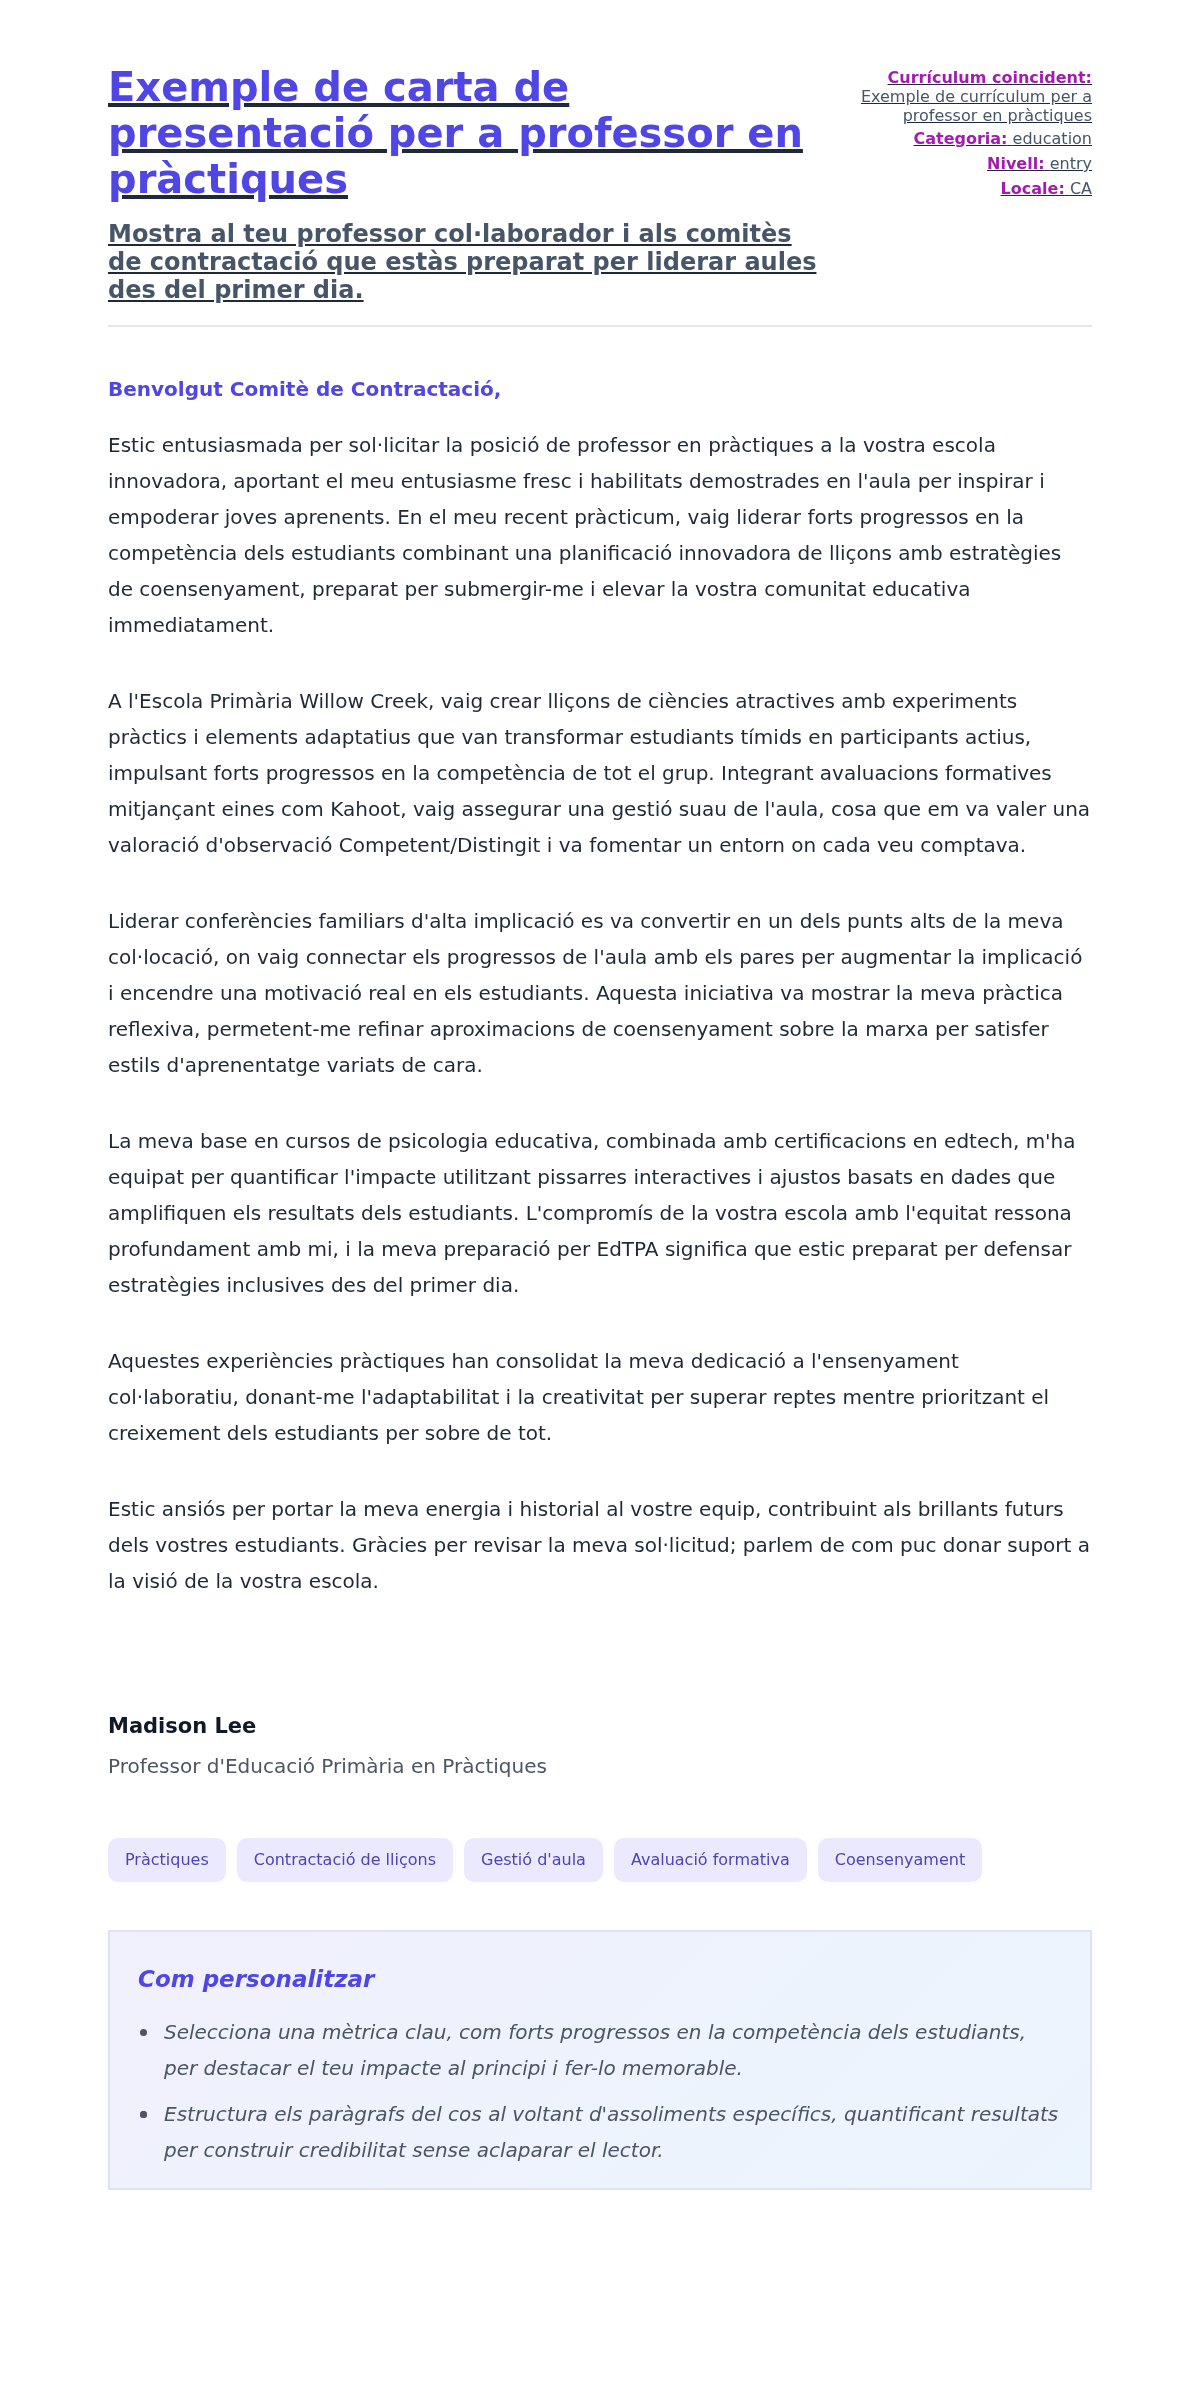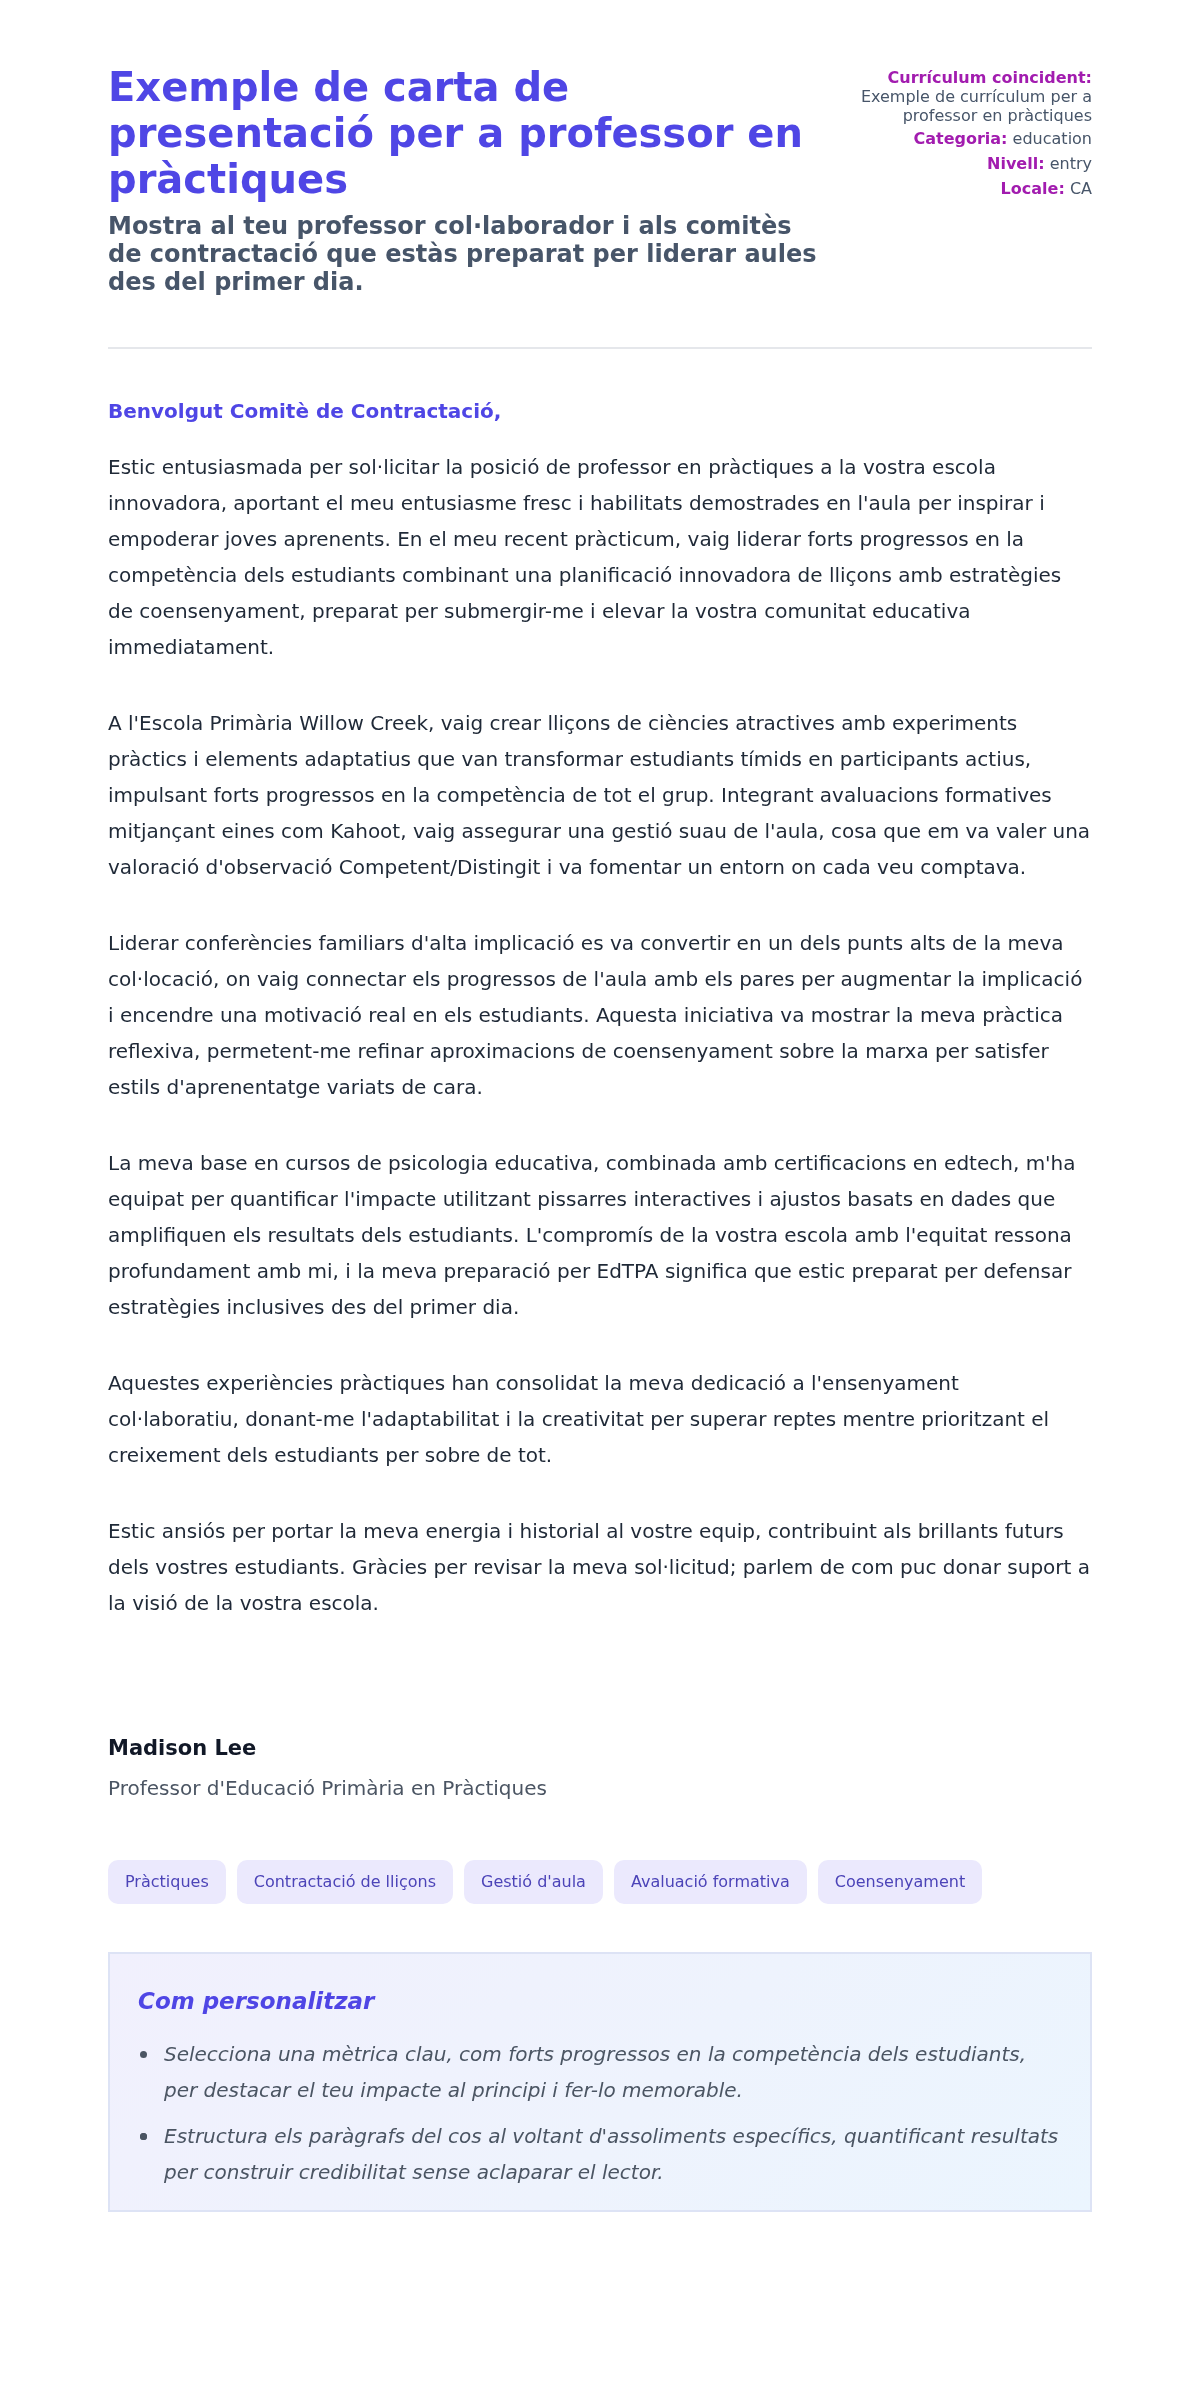--- a/index.html
+++ b/index.html
@@ -10,39 +10,40 @@
       font-family: "DejaVu Sans", sans-serif;
       color: #1f2937;
     }
     .page {
       padding: 64px 108px 60px 108px;
     }
     .header {
       display: flex;
       justify-content: space-between;
       align-items: flex-start;
-      padding-bottom: 51px;
+      padding-bottom: 21px;
       border-bottom: 2px solid #e5e7eb;
+      text-decoration: underline;
     }
     .header-left {
       width: 720px;
     }
     .title {
       font-size: 40px;
       line-height: 46px;
       font-weight: bold;
       color: #4f46e5;
       font-family: "DejaVu Sans", sans-serif;
     }
     .subtitle {
       font-size: 24px;
       line-height: 28px;
       font-weight: bold;
       color: #475569;
-      margin-top: 10px;
+      margin-top: 18px;
     }
     .meta {
       text-align: right;
       font-size: 16px;
       line-height: 19px;
       color: #475569;
       width: 260px;
       padding-top: 4px;
     }
     .meta .row { margin-bottom: 6px; }

